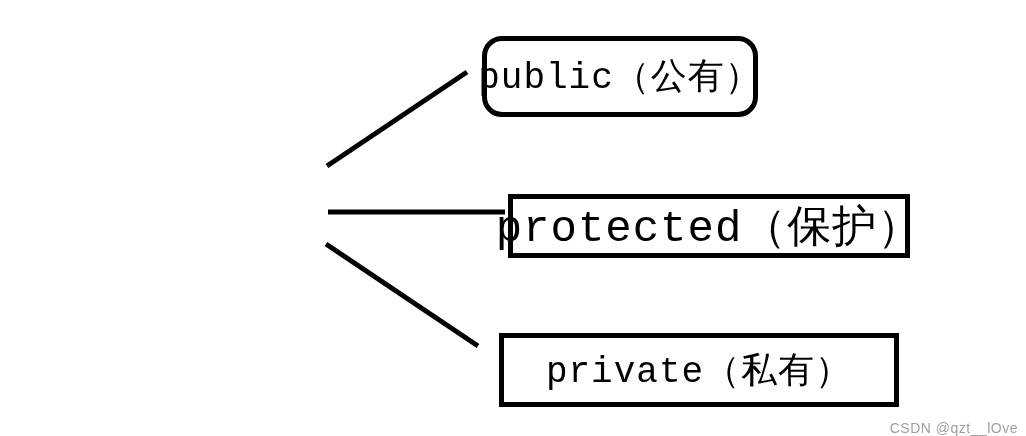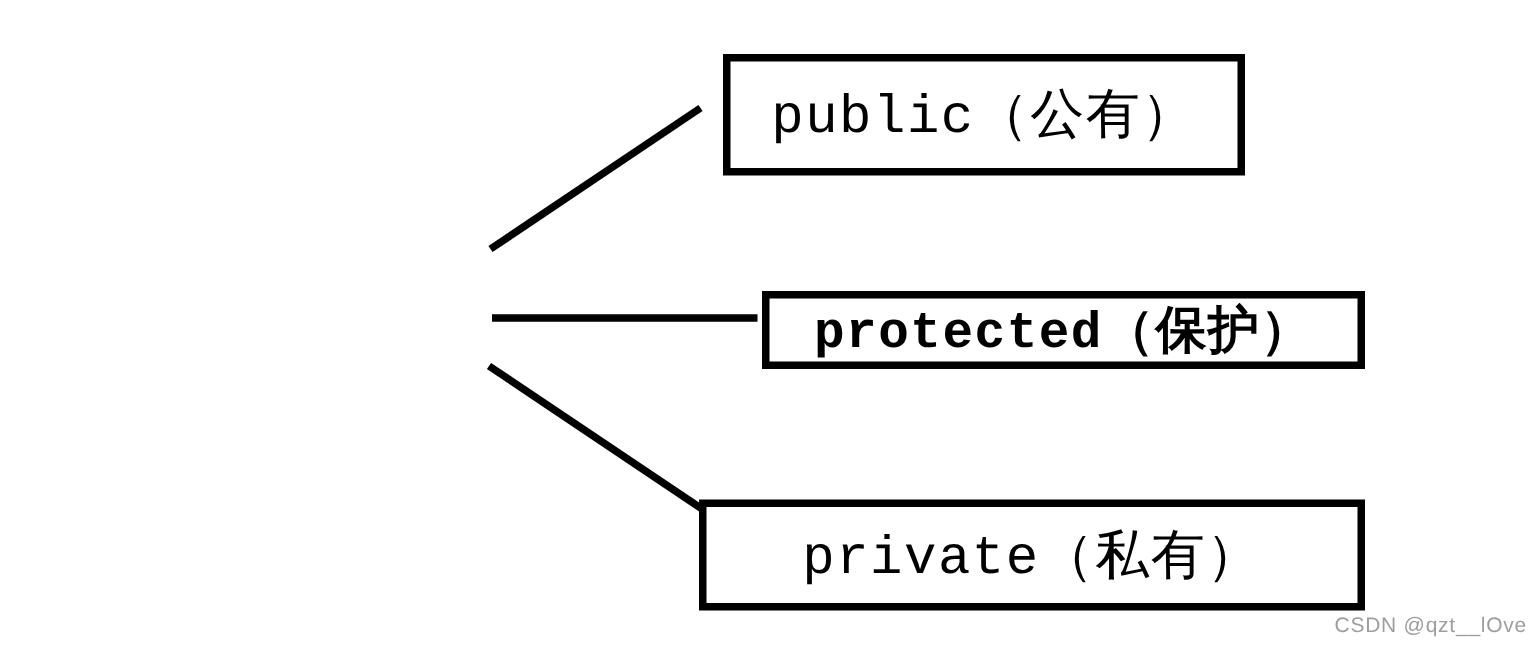--- a/index.html
+++ b/index.html
@@ -44,41 +44,41 @@
   .root-line2 {
     position: absolute;
     left: 0; top: 61px;          
     width: 100%;
     text-align: center;
     font-size: 36px;
     letter-spacing: 7px;
   }
   .node-public {
     left: 482px; top: 36px;
-    width: 348px; height: 81px;
+    width: 276px; height: 81px;
     font-size: 36px;
     letter-spacing: 1px;
+    border-radius: 20px;
   }
   .node-protected {
     left: 508px; top: 194px;
-    width: 402px; height: 52px;
-    font-size: 34px;
+    width: 402px; height: 64px;
+    font-size: 44px;
     letter-spacing: 1px;
-    font-weight: bold;
   }
   .node-private {
-    left: 466px; top: 333px;
-    width: 444px; height: 74px;
+    left: 499px; top: 333px;
+    width: 400px; height: 74px;
     font-size: 36px;
     letter-spacing: 1px;
   }
   .watermark {
     position: absolute;
     right: 8px;
-    bottom: 12px;
+    bottom: 0;
     font-family: "Liberation Sans", "DejaVu Sans", sans-serif;
     font-size: 14px;
     color: #9e9e9e;
     letter-spacing: 0.5px;
   }
 </style>
 </head>
 <body>
 
 <div id="canvas">

